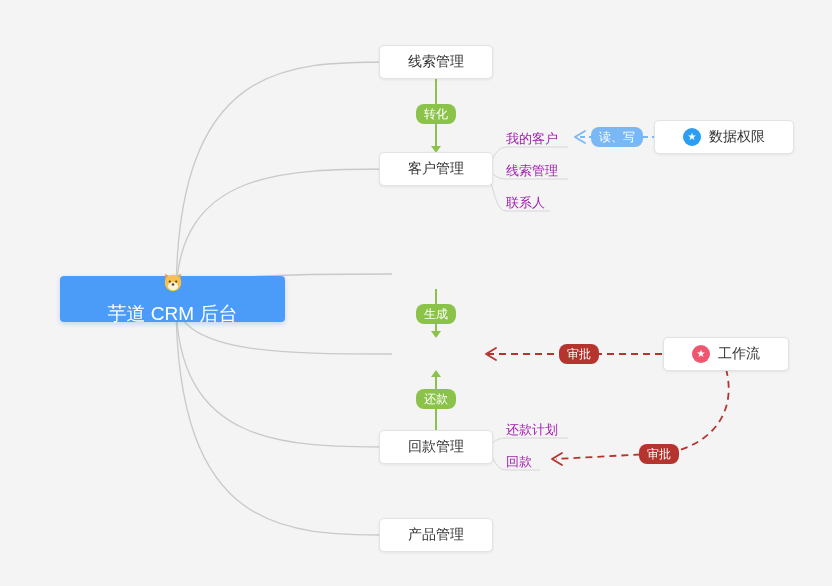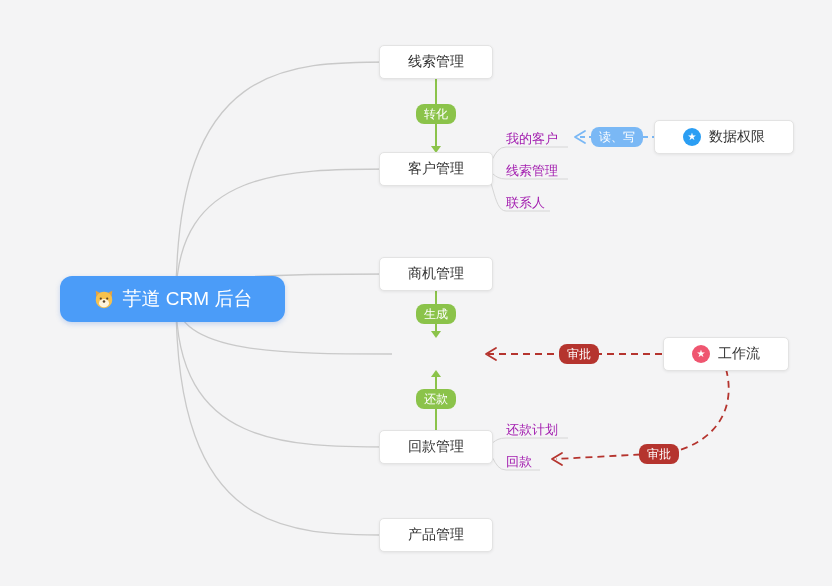--- a/index.html
+++ b/index.html
@@ -20,23 +20,23 @@
   .bdash{stroke:var(--blue-badge);stroke-width:1.8;fill:none;stroke-dasharray:5 4;}
   .bhead{stroke:var(--blue-badge);stroke-width:1.8;fill:none;stroke-linecap:round;stroke-linejoin:round;}
   .node{
     position:absolute;transform:translate(-50%,-50%);
     background:#fff;border:1px solid #e3e3e3;border-radius:5px;
     padding:7px 28px;font-size:14px;color:#333;white-space:nowrap;
     box-shadow:0 1px 3px rgba(0,0,0,.07);display:flex;align-items:center;
   }
   .root-node{
     position:absolute;left:60px;top:276px;width:225px;height:46px;
-    background:var(--root-bg);border-radius:12px;color:#fff;
+    background:var(--root-bg);border-radius:4px;color:#fff;
     display:flex;align-items:center;justify-content:center;gap:8px;
-    font-size:19px;box-shadow:0 2px 5px rgba(60,120,220,.25);
+    font-size:19px;box-shadow:0 2px 5px rgba(60,120,220,.25);flex-direction:column;
   }
   .badge{
     position:absolute;transform:translate(-50%,-50%);
     border-radius:8px;padding:4px 8px;font-size:12px;color:#fff;
     white-space:nowrap;line-height:1;
   }
   .badge.green{background:var(--green);}
   .badge.red{background:var(--red);}
   .badge.blue{background:var(--blue-badge);}
   .sub-label{position:absolute;font-size:13px;color:#a21caf;white-space:nowrap;}
@@ -100,21 +100,20 @@
         <circle cx="8.5" cy="11.5" r="1.2" fill="#5b4328"></circle>
         <circle cx="15.5" cy="11.5" r="1.2" fill="#5b4328"></circle>
         <circle cx="12" cy="14.8" r="1.4" fill="#5b4328"></circle>
       </svg>
     </span>
     <span>芋道 CRM 后台</span>
   </div>
 
   <div class="node" style="left:436px;top:62px">线索管理</div>
   <div class="node" style="left:436px;top:169px">客户管理</div>
-  <div class="node" style="left:436px;top:274px">商机管理</div>
   <div class="node" style="left:436px;top:535px">产品管理</div>
   <div class="node" style="left:436px;top:447px">回款管理</div>
 
   <div class="node" style="left:724px;top:137px">
     <span class="icon-circle perm">★</span>
     <span>数据权限</span>
   </div>
   <div class="node" style="left:726px;top:354px">
     <span class="icon-circle wf">★</span>
     <span>工作流</span>

